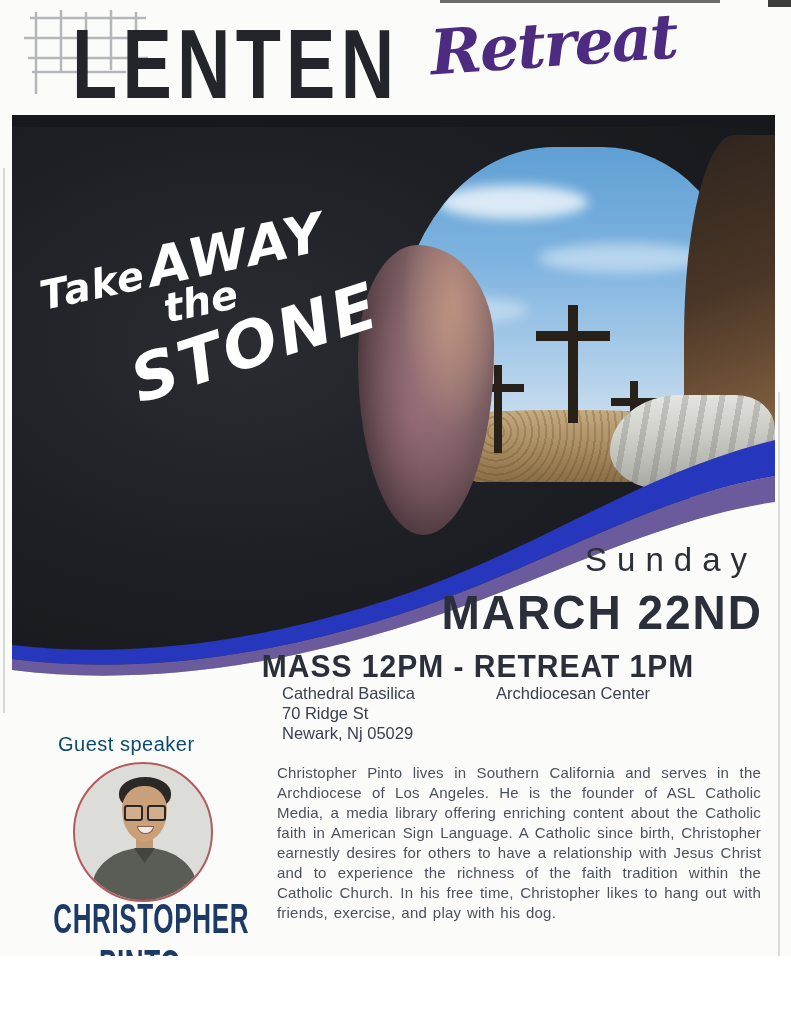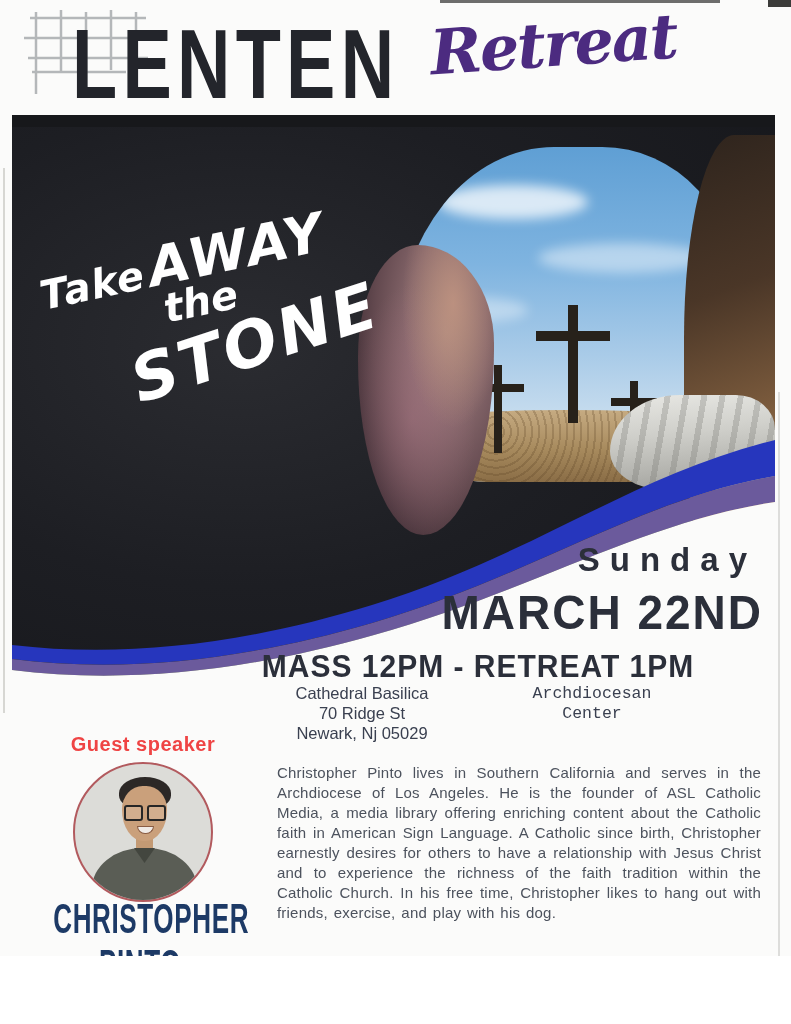--- a/index.html
+++ b/index.html
@@ -83,33 +83,33 @@
     transform:rotate(-12deg);transform-origin:left top;line-height:1.05;
   }
   .hot-l1 .w-take{font-size:40px;letter-spacing:1px;}
   .hot-l1 .w-away{font-size:54px;letter-spacing:2px;}
   .hot-l2{font-size:40px;margin:-8px 0 0 118px;}
   .hot-l3{display:inline-block;font-size:64px;font-weight:800;letter-spacing:3px;
           margin:-2px 0 0 72px;transform:rotate(-6deg);}
   
   .wave-svg{position:absolute;left:12px;top:420px;z-index:4;}
   
-  .event-day{position:absolute;right:34px;top:541px;z-index:6;font-size:33px;font-weight:700;
+  .event-day{position:absolute;right:34px;top:541px;z-index:6;font-size:33px;font-weight:400;
              letter-spacing:10px;color:#2b2f3a;}
   .event-date{position:absolute;right:28px;top:585px;z-index:6;font-size:46px;font-weight:800;
               letter-spacing:2px;color:#2b2f3a;transform:scaleY(1.05);}
   .event-schedule{position:absolute;left:258px;top:649px;width:440px;z-index:6;text-align:center;
                   font-size:30px;font-weight:800;letter-spacing:1px;color:#2b2f3a;transform:scaleY(1.05);}
-  .location{position:absolute;top:684px;z-index:6;text-align:center;font-size:16.5px;
+  .location{position:absolute;top:684px;z-index:6;text-align:left;font-size:16.5px;
             font-weight:500;color:#3a4050;line-height:1.2;}
   .location.loc1{left:282px;width:160px;}
-  .location.loc2{left:508px;width:168px;font-family:Liberation Mono, monospace;}
-  
-  .speaker-label{position:absolute;left:58px;top:733px;width:170px;text-align:center;
-                 font-size:20px;font-weight:700;letter-spacing:.5px;color:#ef4444;}
+  .location.loc2{left:496px;width:168px;}
+  
+  .speaker-label{position:absolute;left:58px;top:733px;width:170px;
+                 font-size:20px;font-weight:400;letter-spacing:.5px;color:#0c4a6e;}
   .avatar{position:absolute;left:73px;top:762px;width:140px;height:140px;border-radius:50%;
           border:2px solid #b25a5e;background:#dcdcd8;overflow:hidden;box-sizing:border-box;}
   .av-hair{position:absolute;left:44px;top:13px;width:52px;height:32px;background:#2c2826;
            border-radius:50% 50% 42% 42%;}
   .av-neck{position:absolute;left:61px;top:72px;width:17px;height:18px;background:#c39a74;}
   .av-shirt{position:absolute;left:17px;top:84px;width:105px;height:58px;background:#5a5d55;
             border-radius:48% 48% 0 0 / 70% 70% 0 0;}
   .av-collar{position:absolute;left:59px;top:84px;width:21px;height:15px;background:#43463f;
              clip-path:polygon(0 0,100% 0,50% 100%);}
   .av-face{position:absolute;left:47px;top:22px;width:45px;height:55px;background:#caa07b;

